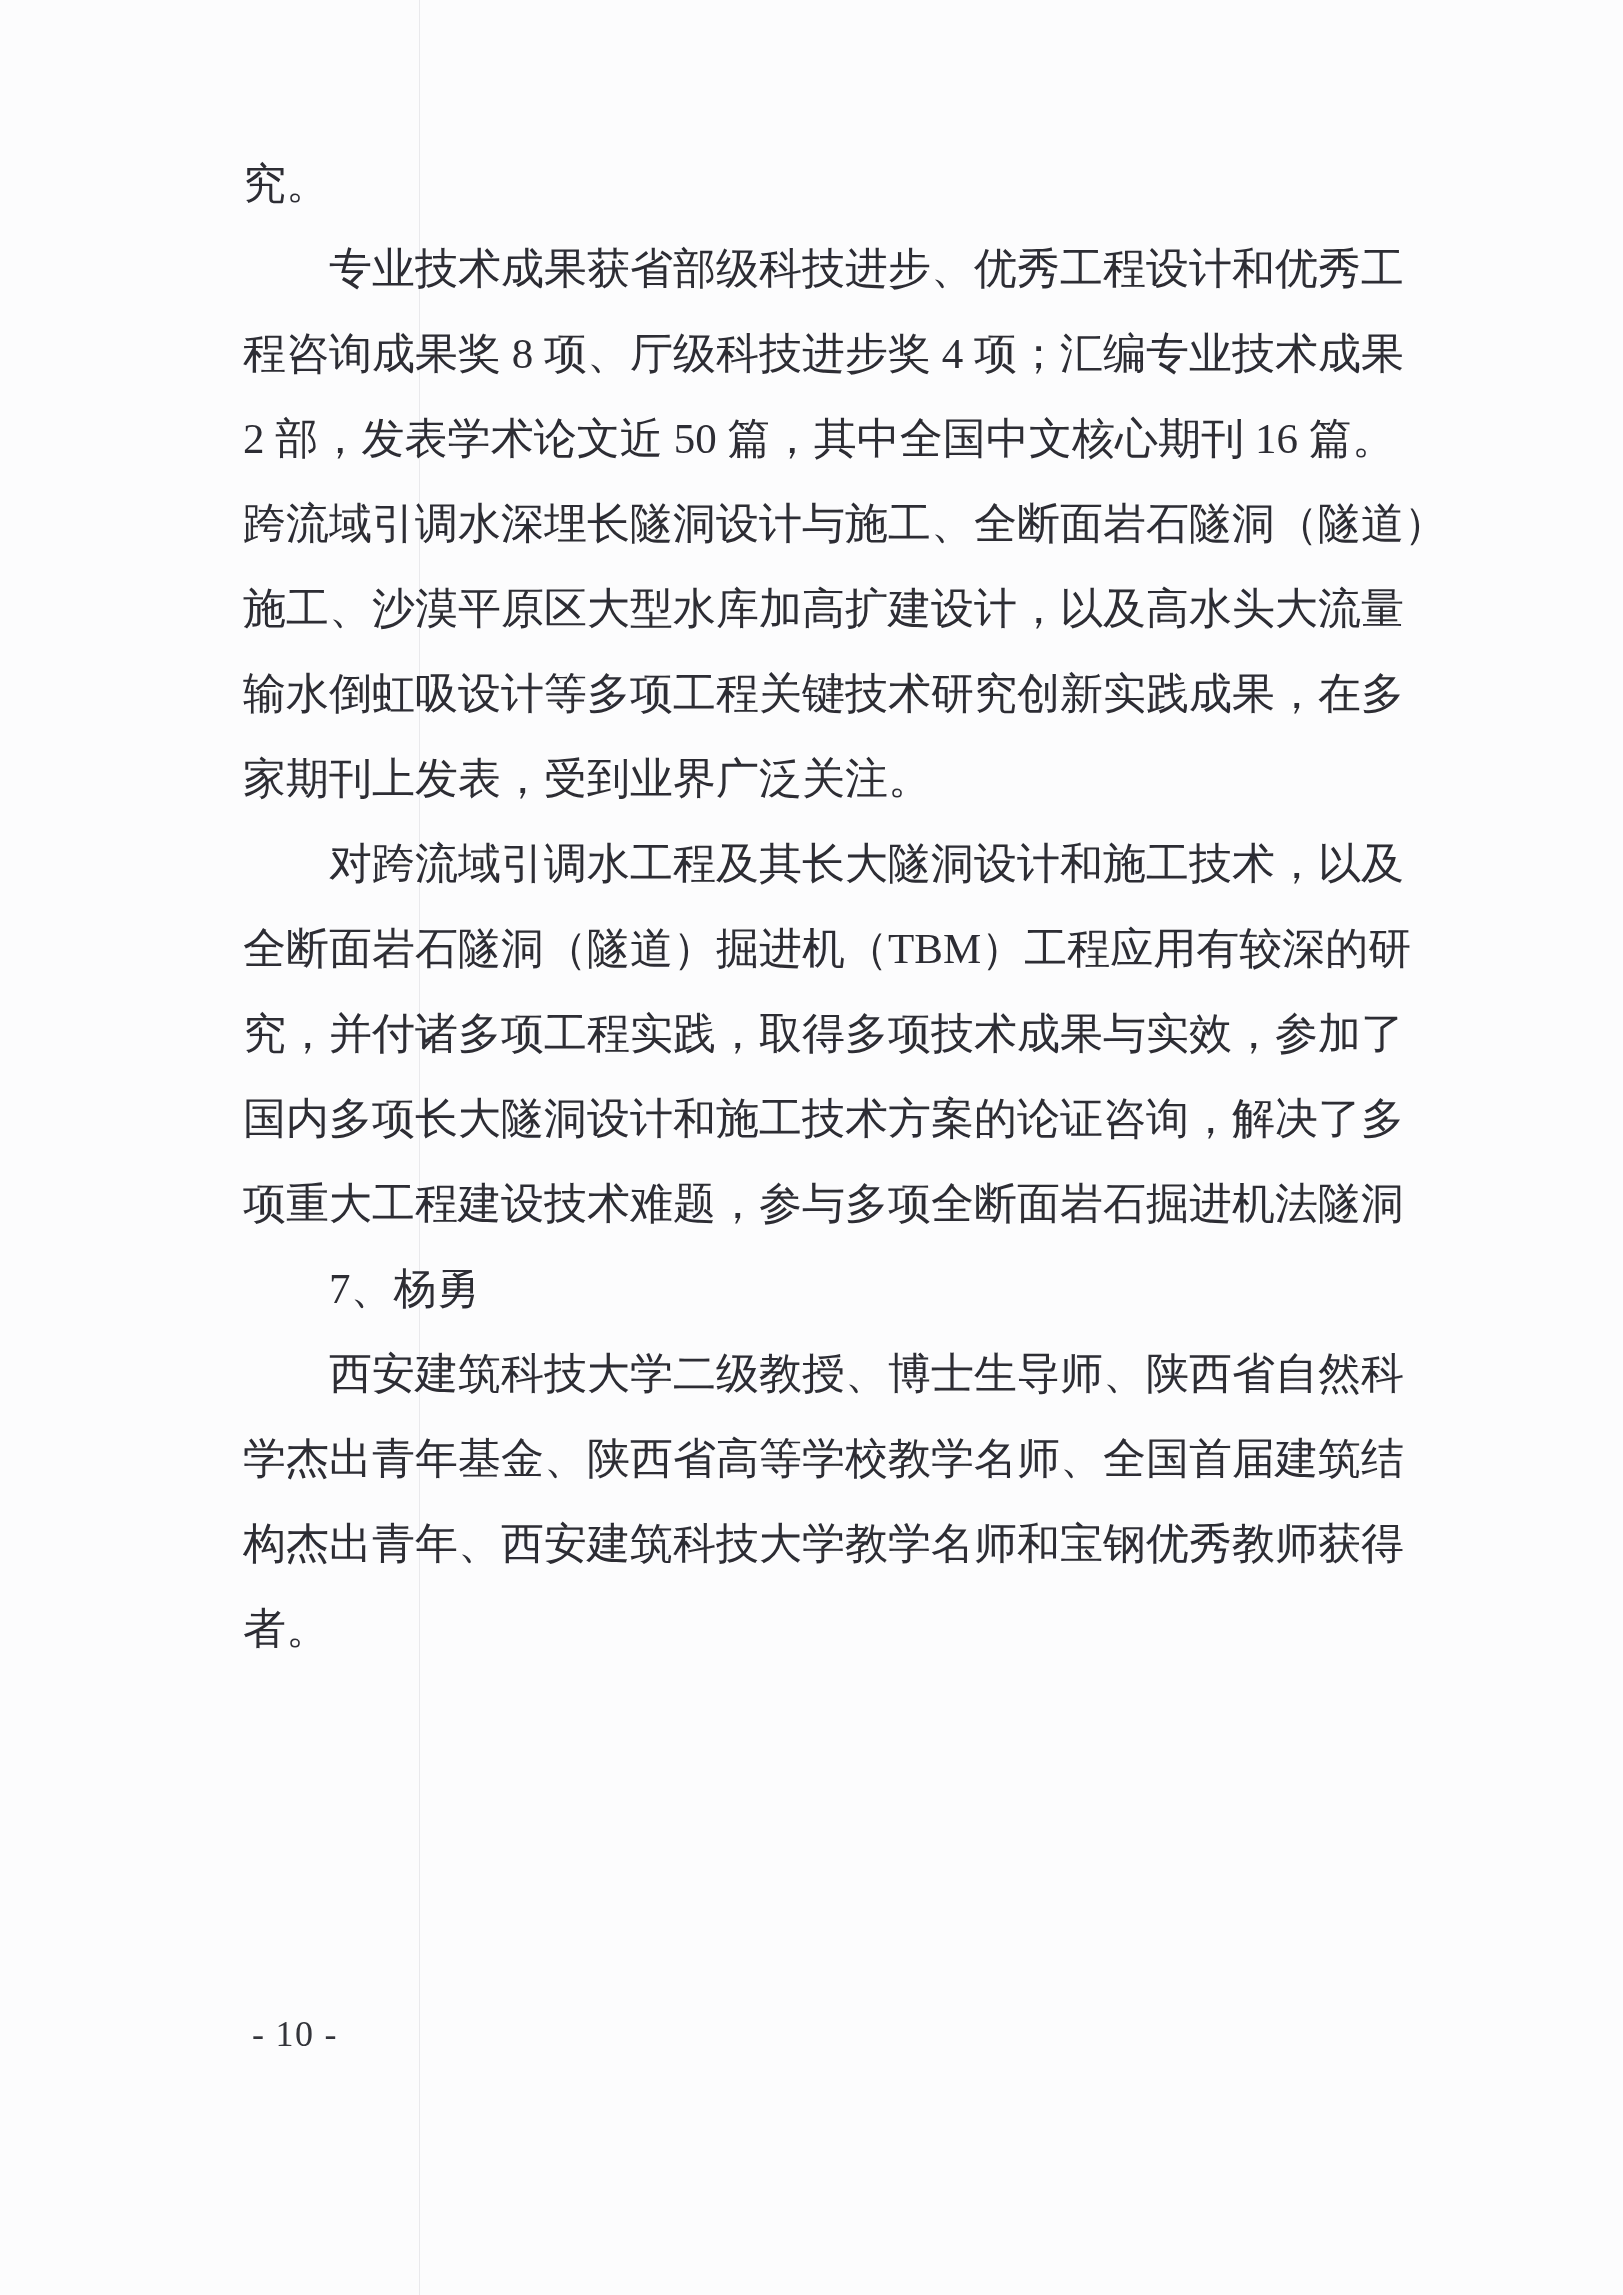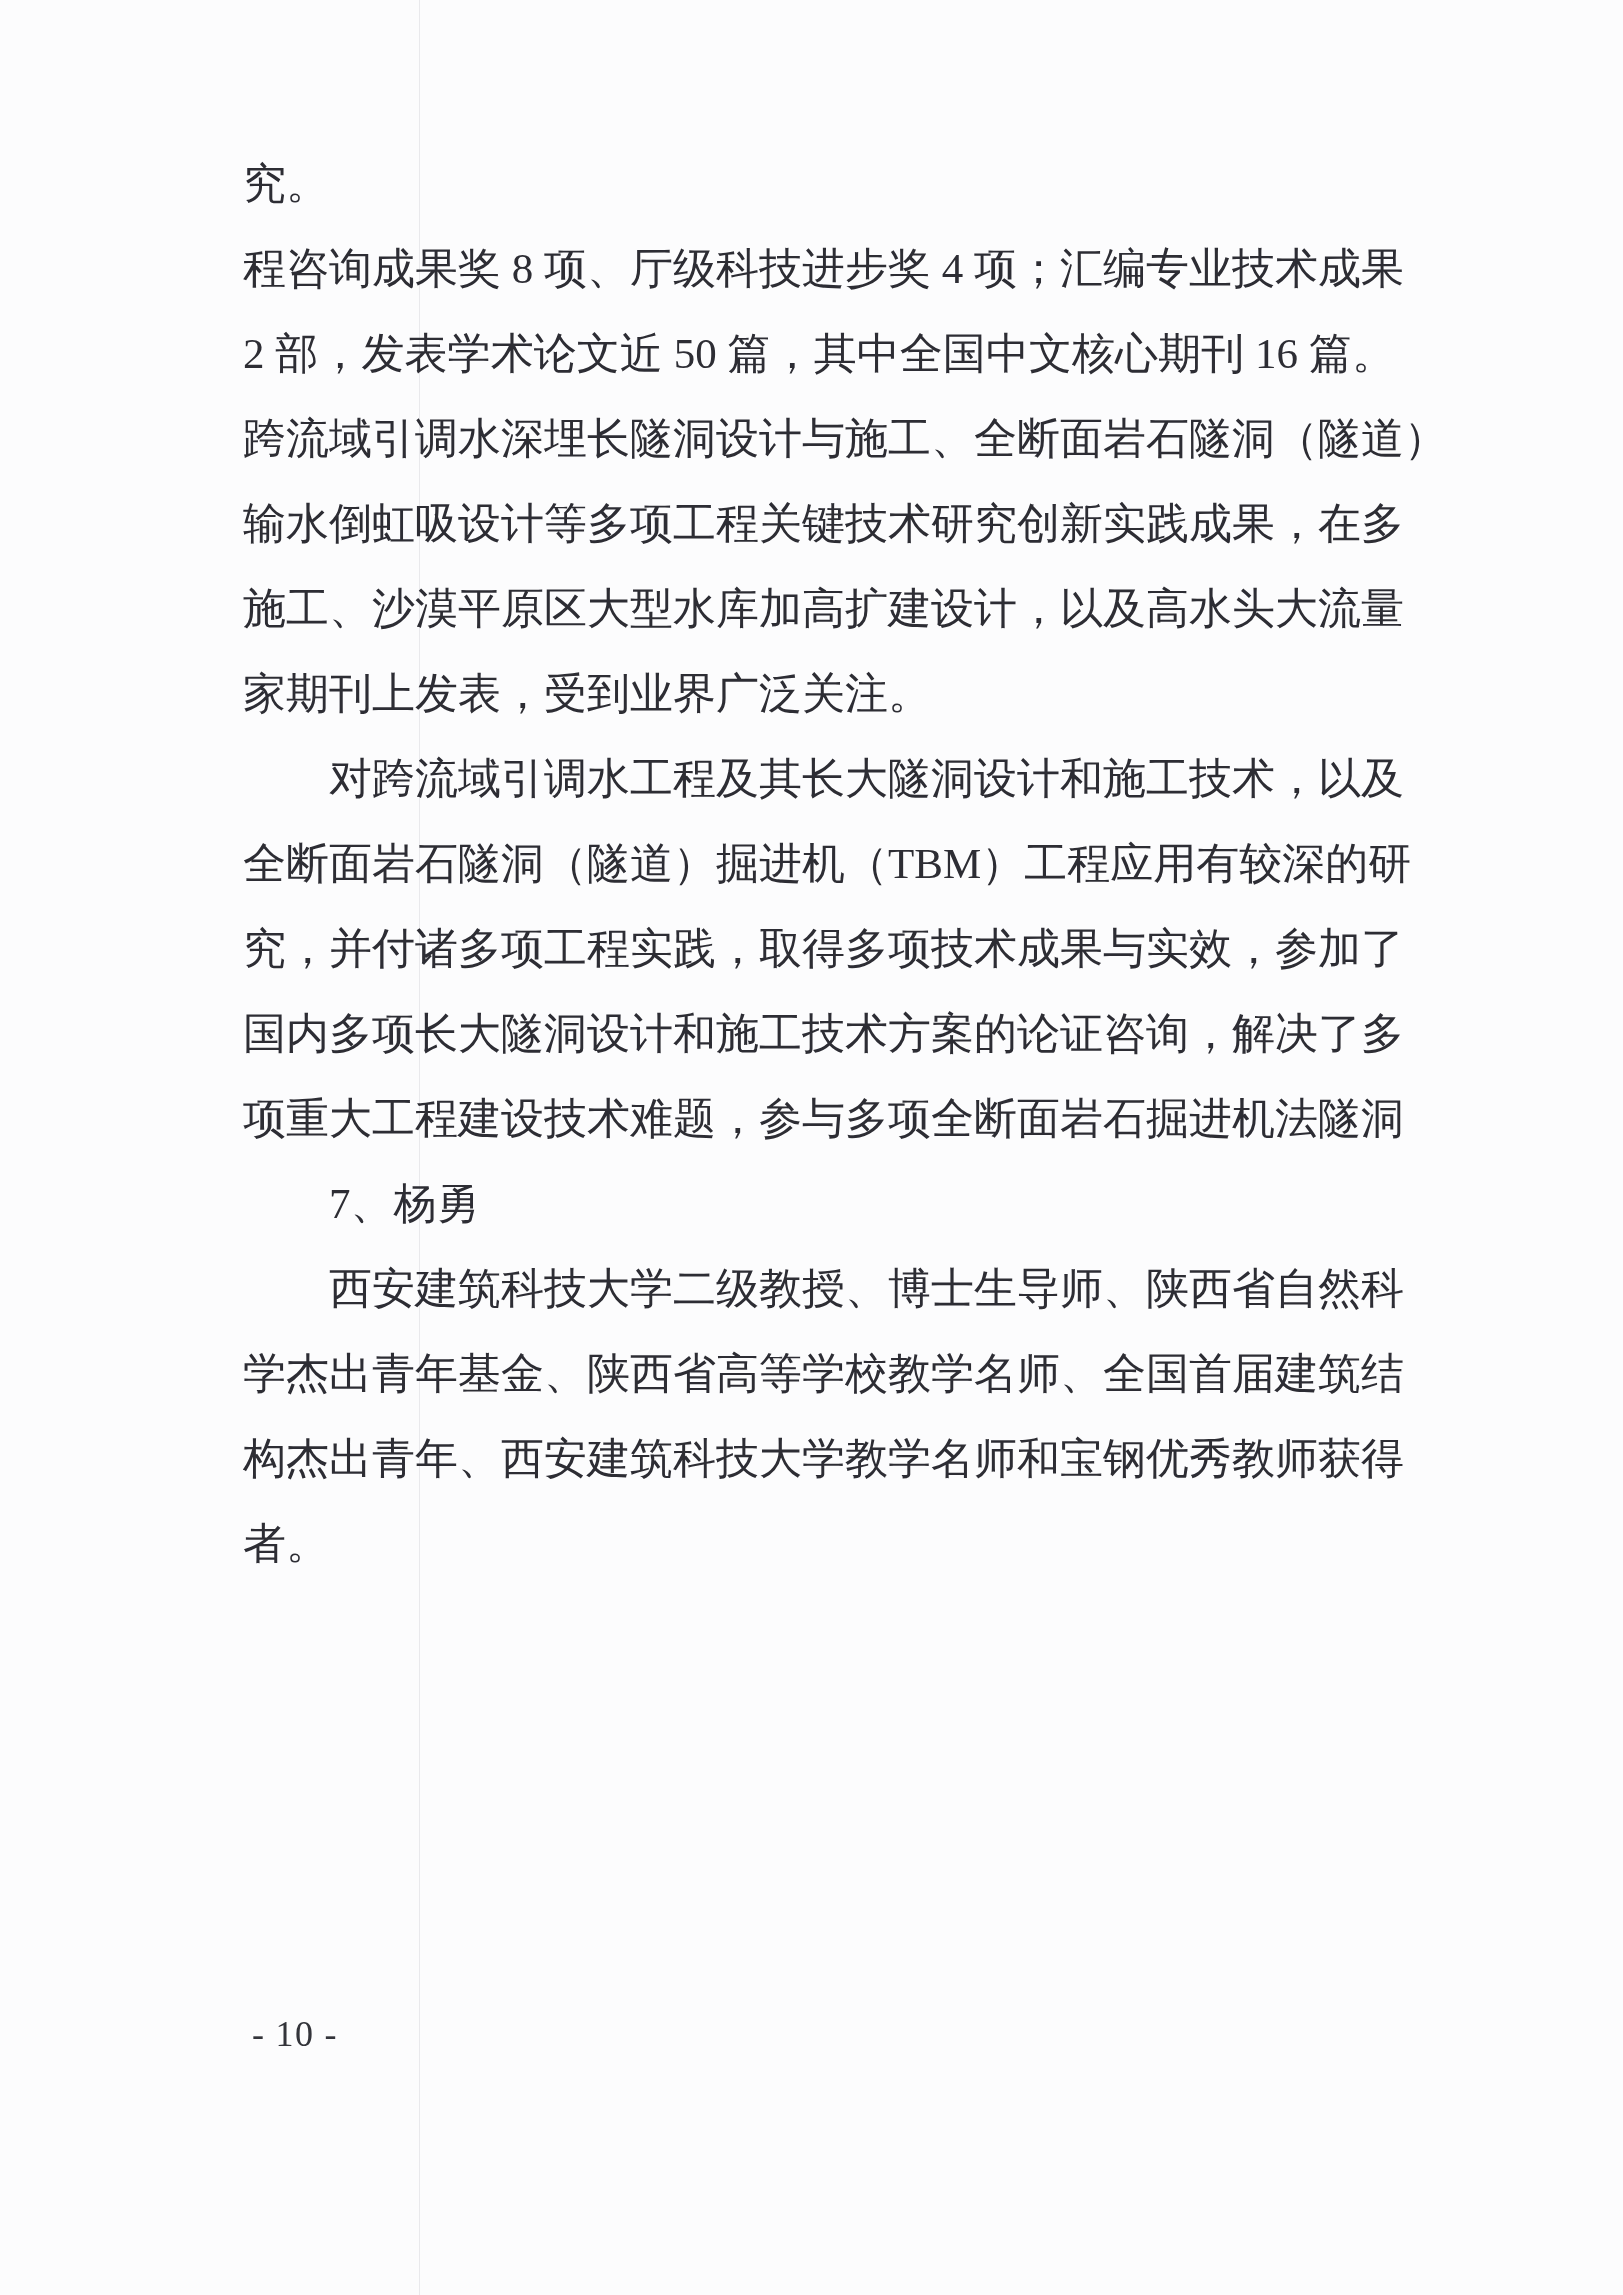--- a/index.html
+++ b/index.html
@@ -56,25 +56,26 @@
     font-family: "Liberation Serif", "DejaVu Serif", serif;
   }
 </style>
 </head>
 <body>
 
 <div class="sheet" style="--paper: #fcfcfd; --ink: #2d2d34; --artifact: #e9e9ec;">
   <div class="scan-line"></div>
   <div class="text-block">
       <div class="text-line para-end">究。</div>
+      <div class="text-line indent">专业技术成果获省部级科技进步、优秀工程设计和优秀工</div>
       <div class="text-line">程咨询成果奖 8 项、厅级科技进步奖 4 项；汇编专业技术成果</div>
       <div class="text-line">2 部，发表学术论文近 50 篇，其中全国中文核心期刊 16 篇。</div>
       <div class="text-line">跨流域引调水深埋长隧洞设计与施工、全断面岩石隧洞（隧道）</div>
+      <div class="text-line">施工、沙漠平原区大型水库加高扩建设计，以及高水头大流量</div>
       <div class="text-line">输水倒虹吸设计等多项工程关键技术研究创新实践成果，在多</div>
-      <div class="text-line">施工、沙漠平原区大型水库加高扩建设计，以及高水头大流量</div>
       <div class="text-line para-end">家期刊上发表，受到业界广泛关注。</div>
       <div class="text-line indent">对跨流域引调水工程及其长大隧洞设计和施工技术，以及</div>
       <div class="text-line">全断面岩石隧洞（隧道）掘进机（TBM）工程应用有较深的研</div>
       <div class="text-line">究，并付诸多项工程实践，取得多项技术成果与实效，参加了</div>
       <div class="text-line">国内多项长大隧洞设计和施工技术方案的论证咨询，解决了多</div>
       <div class="text-line">项重大工程建设技术难题，参与多项全断面岩石掘进机法隧洞</div>
       <div class="text-line indent para-end">7、杨勇</div>
       <div class="text-line indent">西安建筑科技大学二级教授、博士生导师、陕西省自然科</div>
       <div class="text-line">学杰出青年基金、陕西省高等学校教学名师、全国首届建筑结</div>
       <div class="text-line">构杰出青年、西安建筑科技大学教学名师和宝钢优秀教师获得</div>

